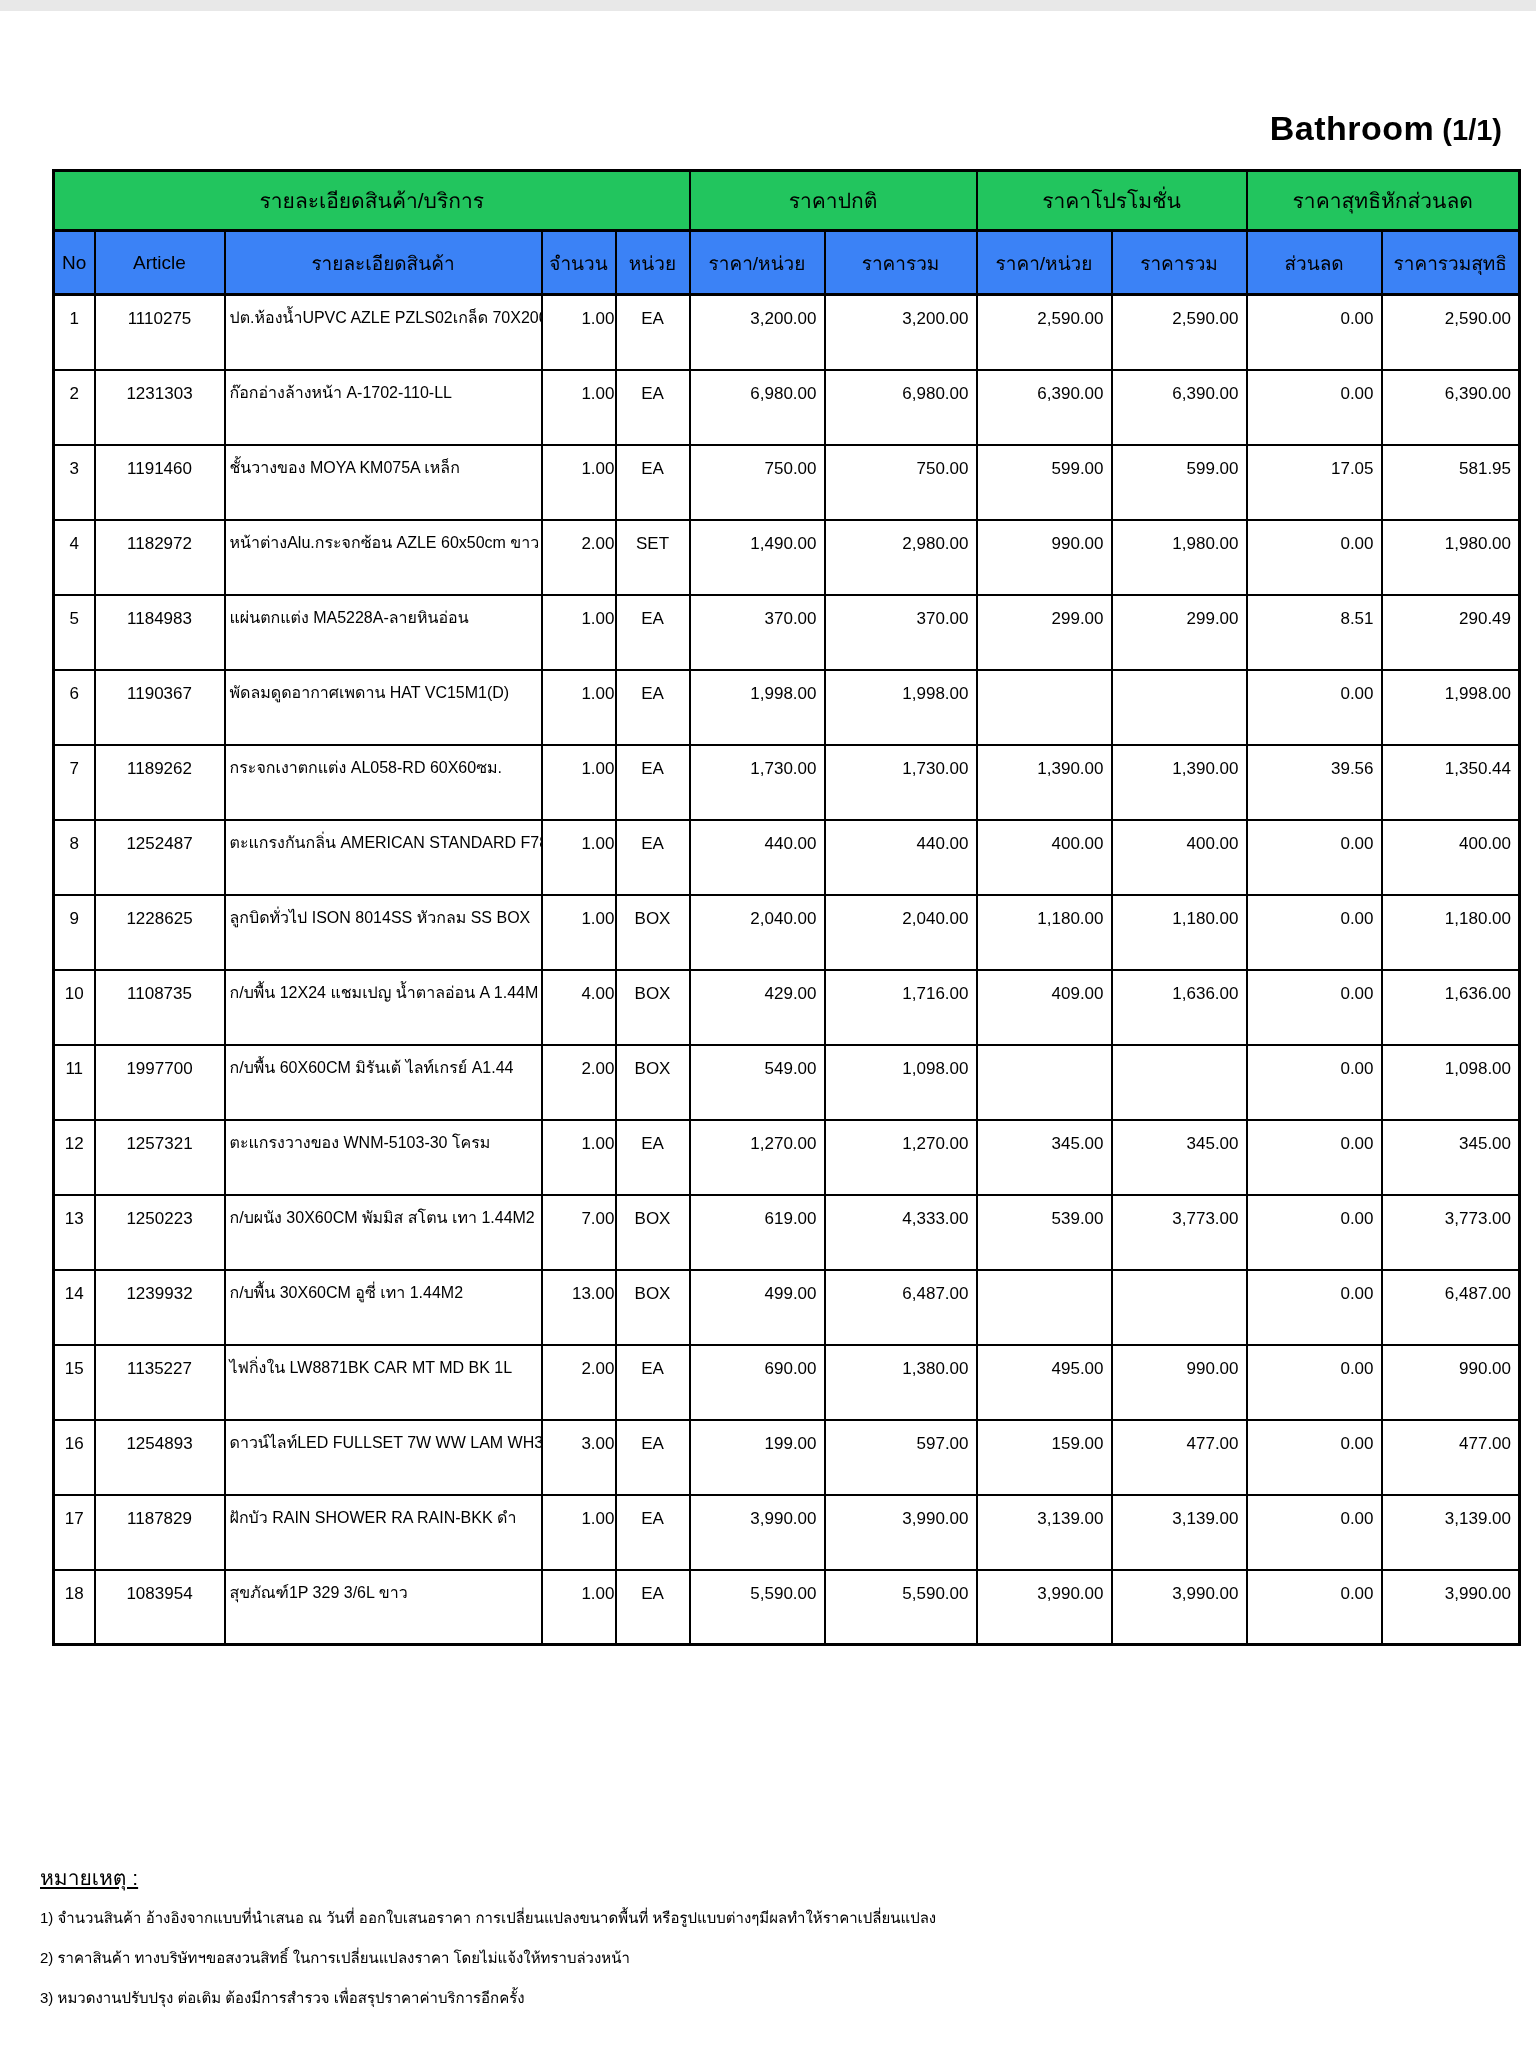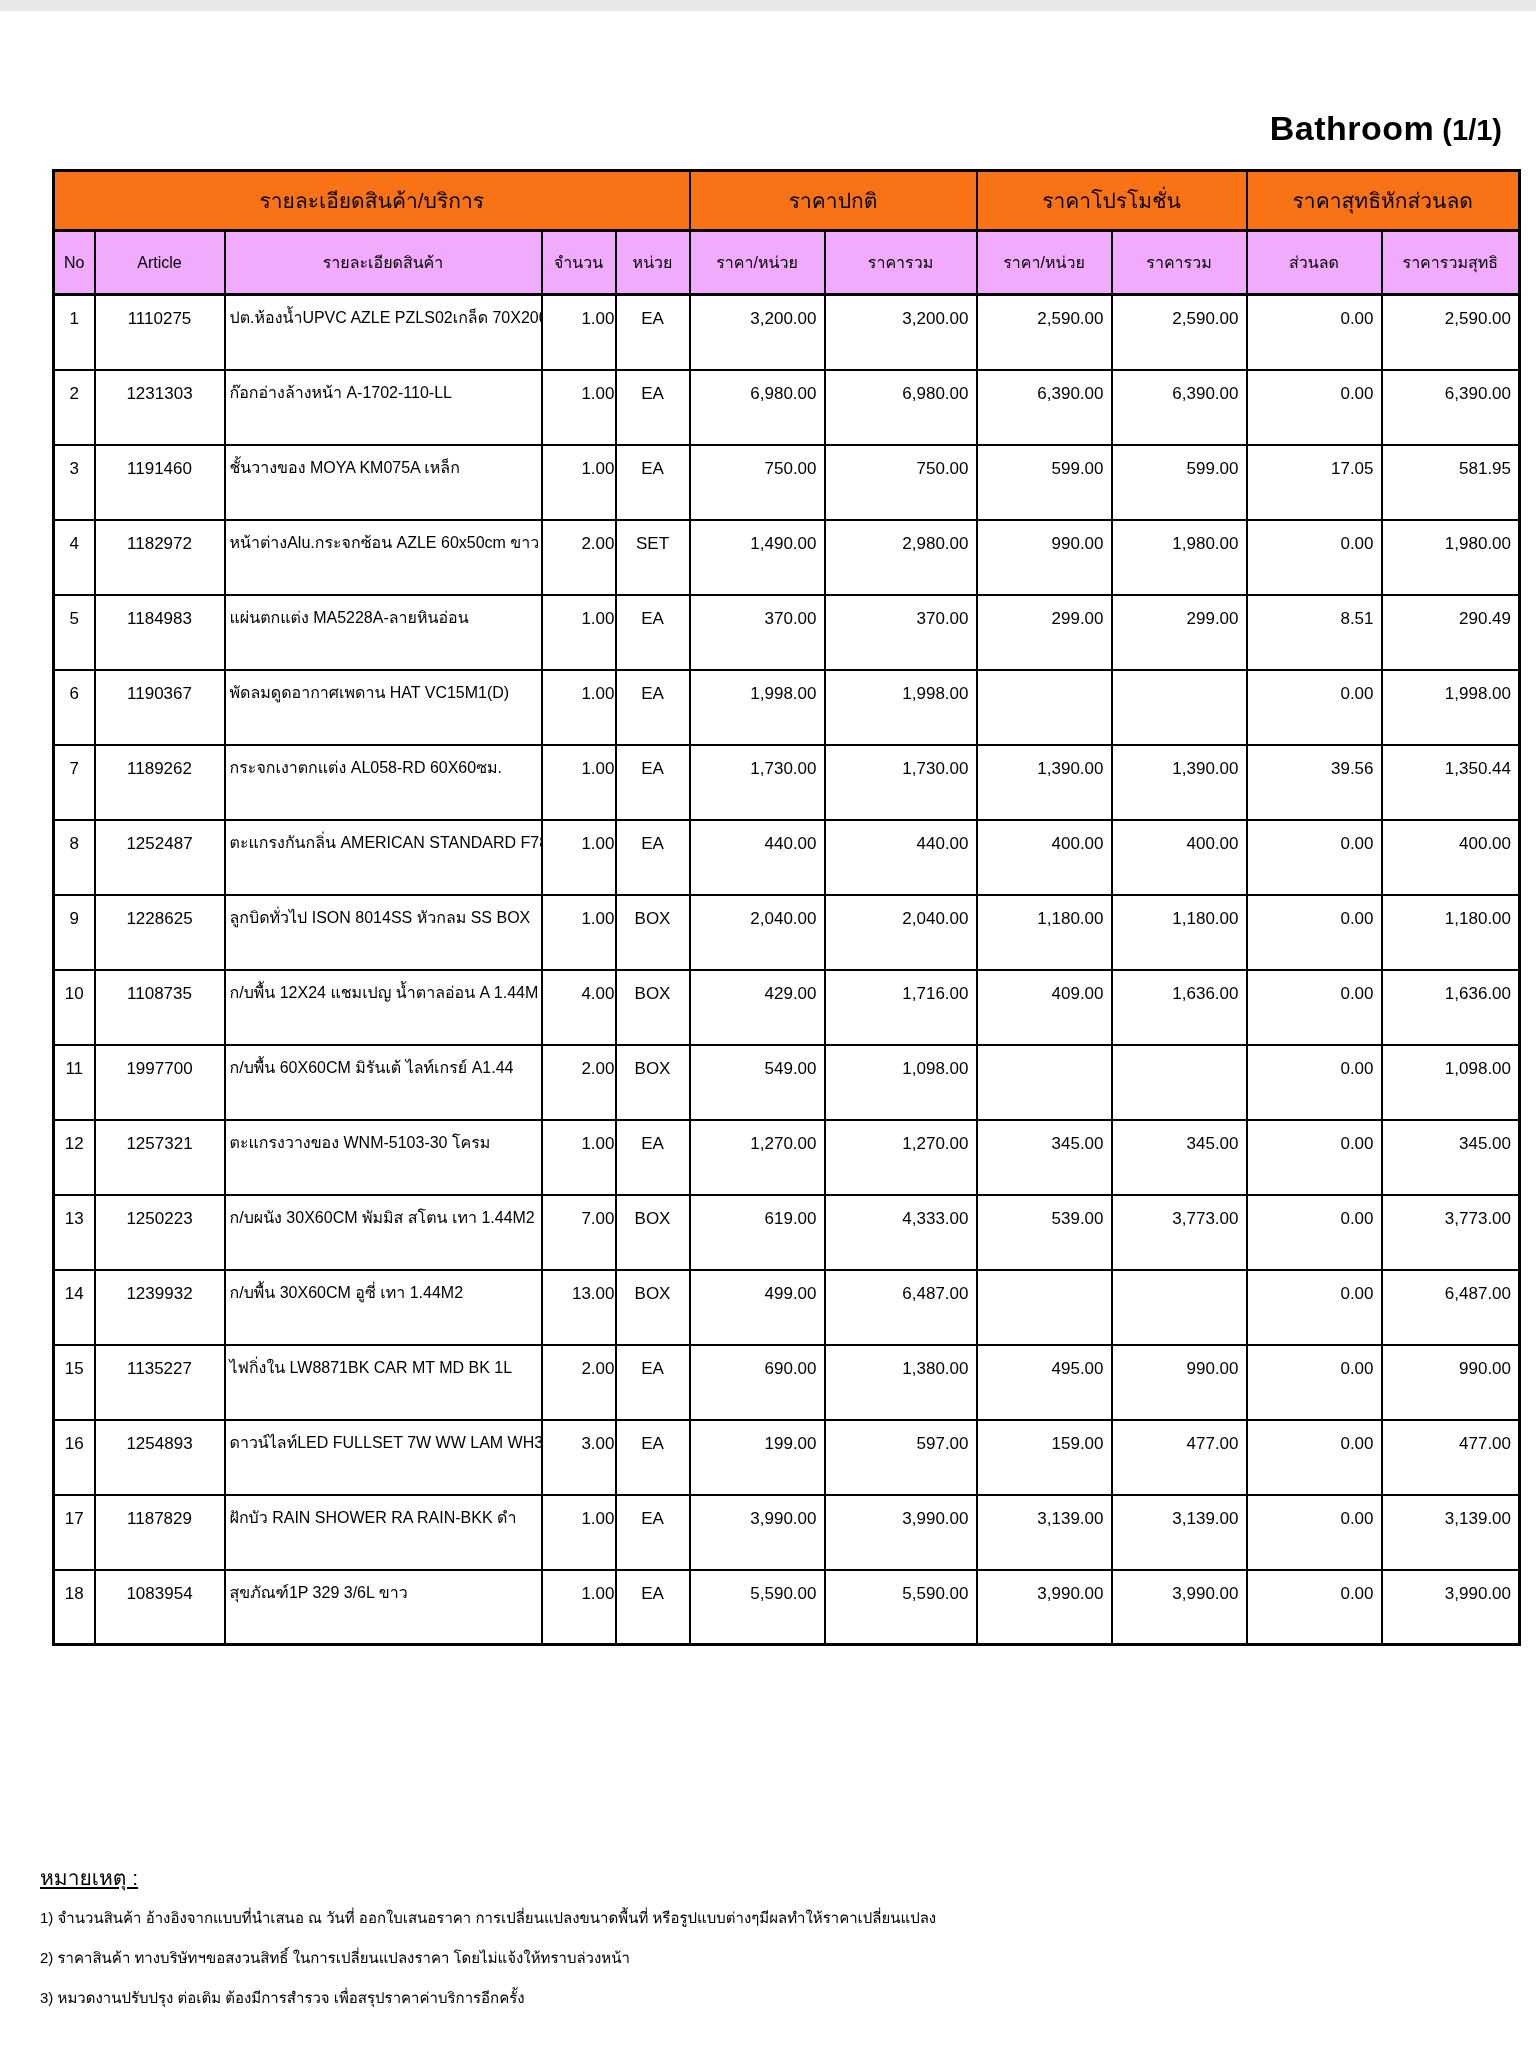--- a/index.html
+++ b/index.html
@@ -21,25 +21,25 @@
   table.quote th, table.quote td{
     border:2px solid #000;
     box-sizing:border-box;
     overflow:hidden;
   }
   thead th{
     font-weight:400;text-align:center;vertical-align:middle;
     font-size:20px;
   }
   tr.group-row th{
-    background:#f97316;height:60px;font-size:21px;
+    background:#22c55e;height:60px;font-size:21px;
     border-bottom-width:3px;
   }
   tr.cols-row th{
-    background:#f0abfc;height:64px;font-size:16px;
+    background:#3b82f6;height:64px;font-size:19px;
     border-bottom-width:3px;
   }
   tbody td{
     height:75px;vertical-align:top;font-size:17px;
     border-top-width:3px;border-bottom-width:3px;
     padding-top:13px;background:#fff;
   }
   td.c-center{text-align:center;}
   td.c-num{text-align:right;padding-right:7px;}
   td.c-qty{text-align:right;padding-right:0;}

